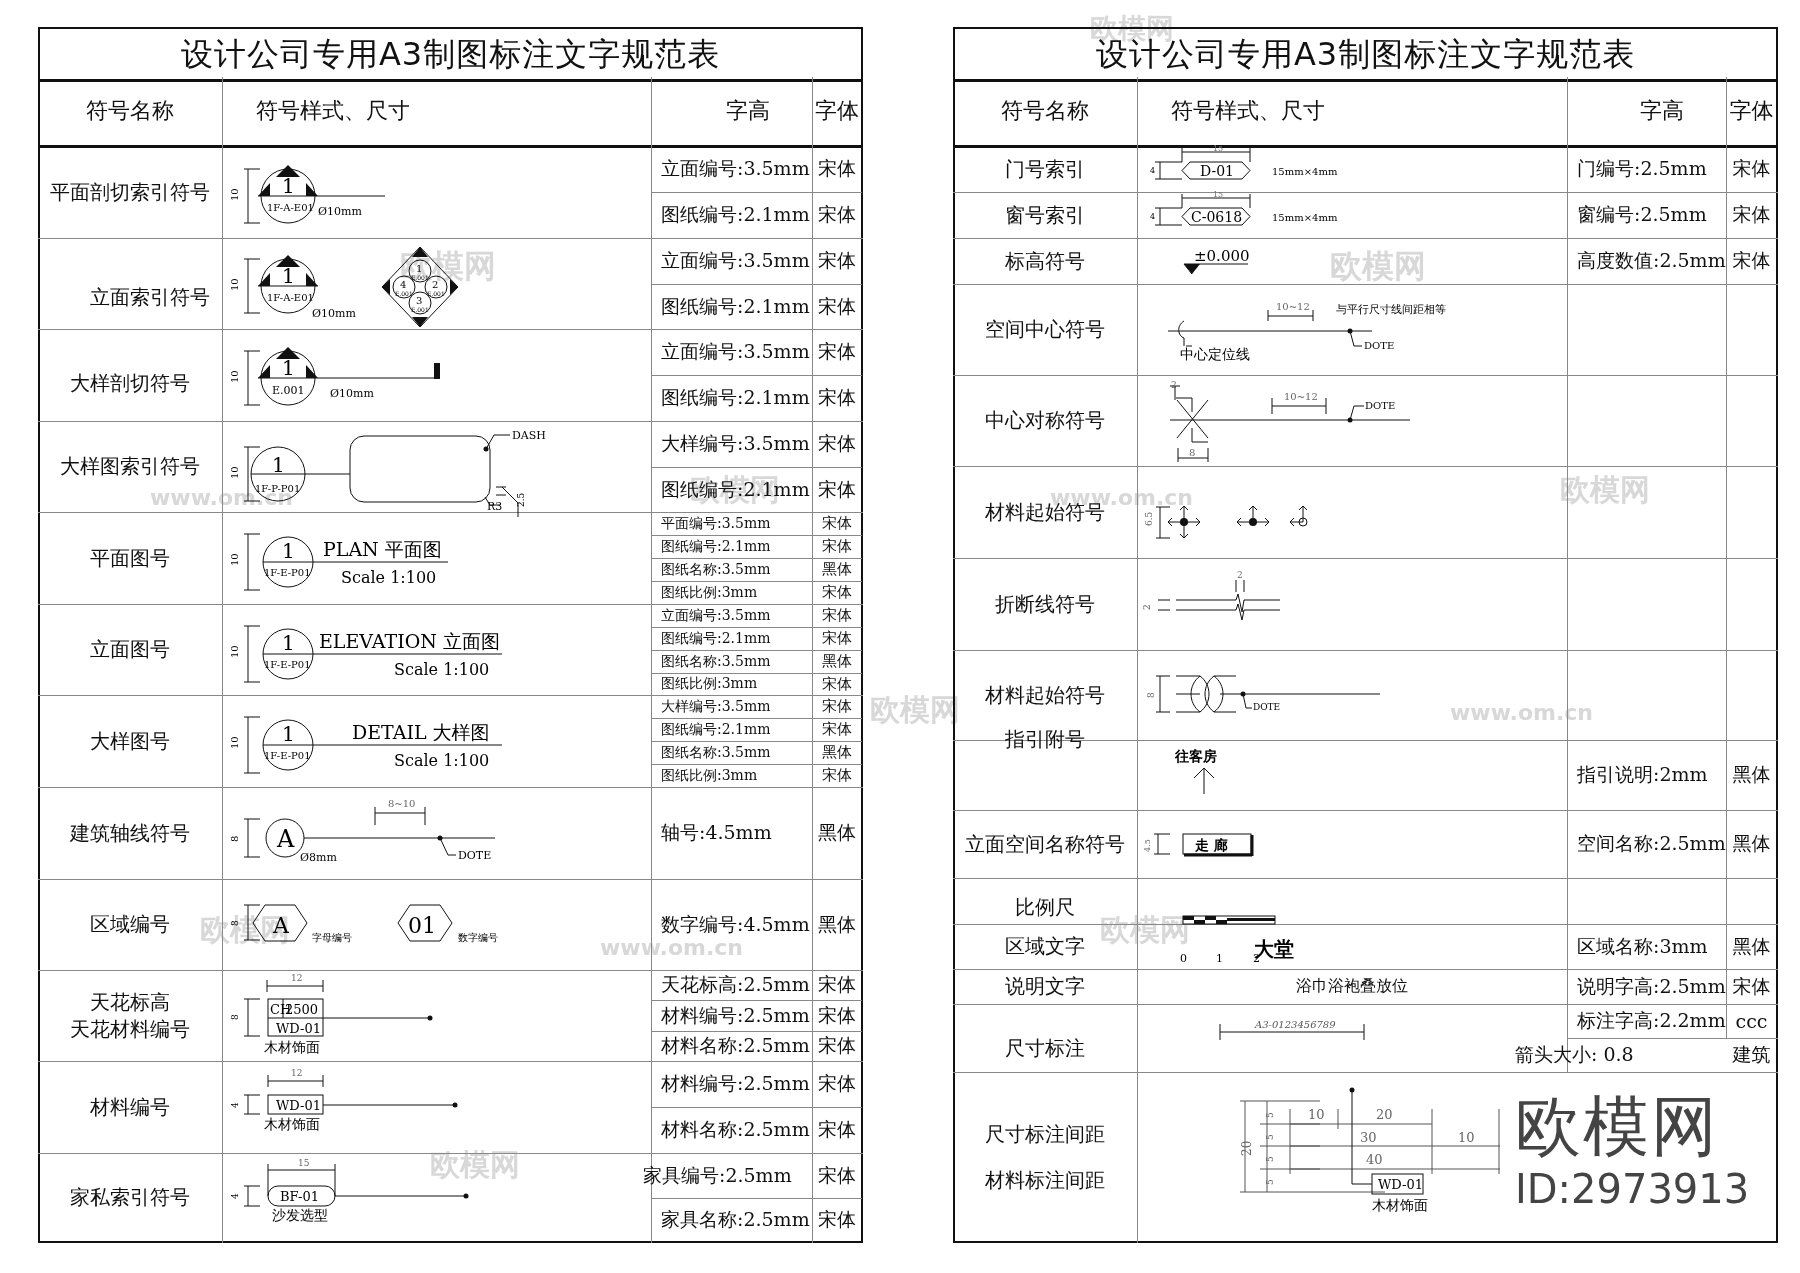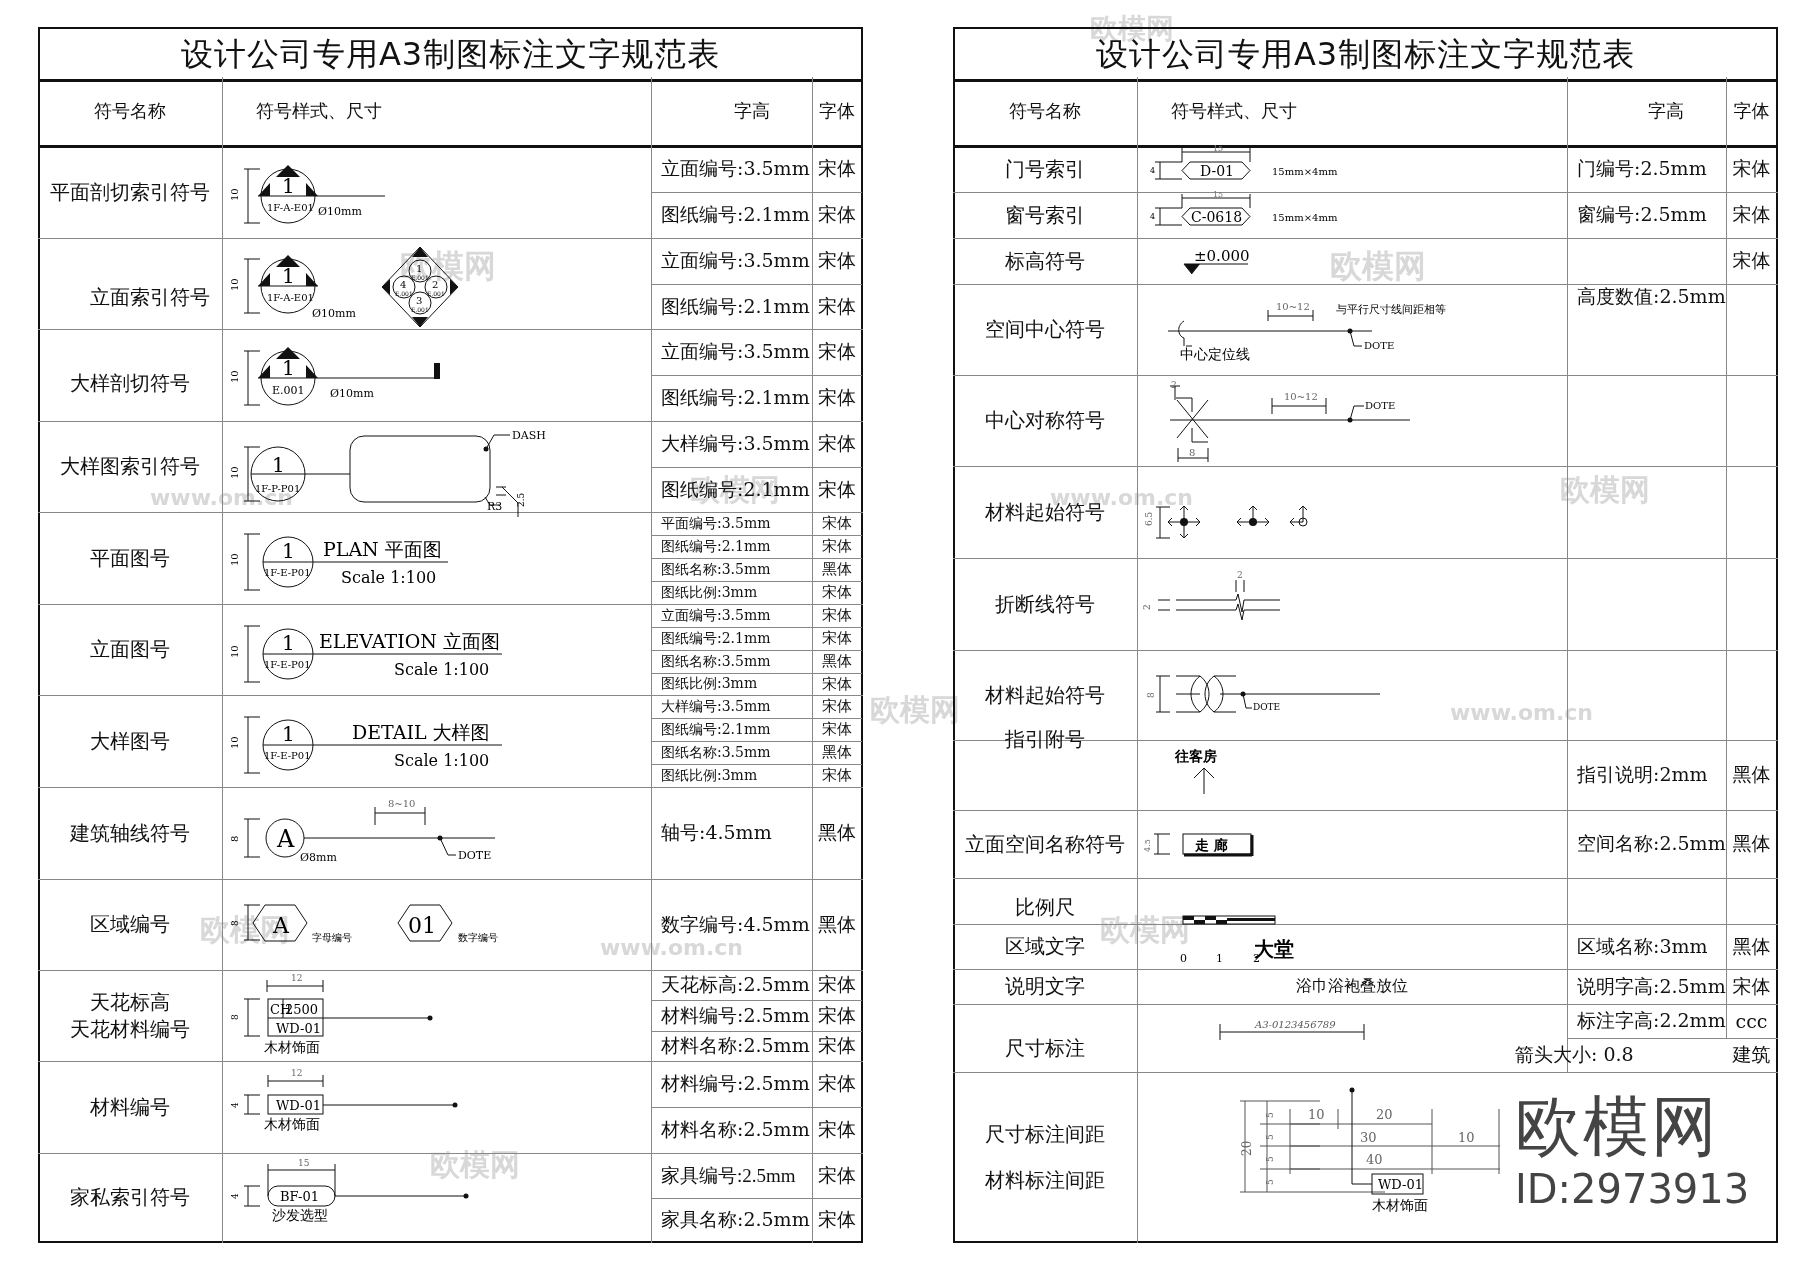--- a/index.html
+++ b/index.html
@@ -4,21 +4,21 @@
 <style>
   html,body{margin:0;padding:0;background:#fff;}
   body{width:1800px;height:1273px;position:relative;overflow:hidden;font-family:"DejaVu Serif","Liberation Serif",serif;color:#111;}
   .wm{position:absolute;color:#d8d8d8;font-family:"DejaVu Sans",sans-serif;font-weight:bold;pointer-events:none;}
   .sheet{position:absolute;border:2px solid #111;box-sizing:border-box;background:transparent;}
   .title{position:absolute;left:0;right:0;top:0;height:50px;border-bottom:3px solid #111;font-family:"DejaVu Sans",sans-serif;font-size:32px;text-align:center;line-height:50px;letter-spacing:1px;}
   .hline{position:absolute;height:0;border-top:1px solid #888;}
   .hline.thick{border-top:3px solid #111;}
   .vline{position:absolute;width:0;border-left:1px solid #888;}
   .cell{position:absolute;display:flex;align-items:center;justify-content:center;text-align:center;box-sizing:border-box;}
-  .hdr{font-family:"DejaVu Sans",sans-serif;font-size:18px;}
+  .hdr{font-family:"DejaVu Sans",sans-serif;font-size:22px;}
   .name{font-size:20px;line-height:1.35;}
   .spec{font-size:19px;justify-content:flex-start;padding-left:10px;white-space:nowrap;}
   .spec.sm{font-size:14px;}
   .font{font-size:19px;}
   .font.sm{font-size:15px;}
   .font.hei{font-family:"DejaVu Sans",sans-serif;font-weight:normal;text-align:right;}
   .sym{position:absolute;}
   .sym svg{display:block;overflow:visible;}
   svg text{font-family:"DejaVu Serif","Liberation Serif",serif;}
   .brand{position:absolute;font-family:"DejaVu Sans",sans-serif;color:#444;}
@@ -156,21 +156,21 @@
 <div class="cell spec" style="left:651px;top:1000px;width:161px;height:31px;">材料编号:2.5mm</div>
 <div class="cell font" style="left:812px;top:1000px;width:50px;height:31px;">宋体</div>
 <div class="cell spec" style="left:651px;top:1031px;width:161px;height:30px;">材料名称:2.5mm</div>
 <div class="cell font" style="left:812px;top:1031px;width:50px;height:30px;">宋体</div>
 
 <div class="cell spec" style="left:651px;top:1061px;width:161px;height:46px;">材料编号:2.5mm</div>
 <div class="cell font" style="left:812px;top:1061px;width:50px;height:46px;">宋体</div>
 <div class="cell spec" style="left:651px;top:1107px;width:161px;height:46px;">材料名称:2.5mm</div>
 <div class="cell font" style="left:812px;top:1107px;width:50px;height:46px;">宋体</div>
 
-<div class="cell spec" style="left:651px;top:1153px;width:161px;height:45px;font-family:Liberation Serif, serif;">家具编号:2.5mm</div>
+<div class="cell spec" style="left:633px;top:1153px;width:161px;height:45px;">家具编号:2.5mm</div>
 <div class="cell font" style="left:812px;top:1153px;width:50px;height:45px;">宋体</div>
 <div class="cell spec" style="left:651px;top:1198px;width:161px;height:44px;">家具名称:2.5mm</div>
 <div class="cell font" style="left:812px;top:1198px;width:50px;height:44px;">宋体</div>
 
 <div class="sym" style="left:230px;top:155px;">
   <svg width="420" height="80">
     <g stroke="#111" fill="none" stroke-width="1">
       <line x1="14" y1="14" x2="30" y2="14"></line>
         <line x1="14" y1="68" x2="30" y2="68"></line>
         <line x1="18" y1="14" x2="18" y2="68"></line>
@@ -466,21 +466,21 @@
 <div class="cell name" style="left:953px;top:924px;width:184px;height:45px;">区域文字</div>
 <div class="cell name" style="left:953px;top:969px;width:184px;height:35px;">说明文字</div>
 <div class="cell name" style="left:953px;top:1004px;width:184px;height:68px;padding-top:20px;">尺寸标注</div>
 <div class="cell name" style="left:953px;top:1072px;width:184px;height:170px;white-space:pre-line;line-height:2.3;">尺寸标注间距
 材料标注间距</div>
 
 <div class="cell spec" style="left:1567px;top:146px;width:159px;height:46px;">门编号:2.5mm</div>
 <div class="cell font" style="left:1726px;top:146px;width:51px;height:46px;">宋体</div>
 <div class="cell spec" style="left:1567px;top:192px;width:159px;height:46px;">窗编号:2.5mm</div>
 <div class="cell font" style="left:1726px;top:192px;width:51px;height:46px;">宋体</div>
-<div class="cell spec" style="left:1567px;top:238px;width:159px;height:46px;margin-top:36px;">高度数值:2.5mm</div>
+<div class="cell spec" style="left:1567px;top:238px;width:159px;height:46px;">高度数值:2.5mm</div>
 <div class="cell font" style="left:1726px;top:238px;width:51px;height:46px;">宋体</div>
 <div class="cell spec" style="left:1567px;top:740px;width:159px;height:70px;">指引说明:2mm</div>
 <div class="cell font hei" style="left:1726px;top:740px;width:51px;height:70px;">黑体</div>
 <div class="cell spec" style="left:1567px;top:810px;width:159px;height:68px;">空间名称:2.5mm</div>
 <div class="cell font hei" style="left:1726px;top:810px;width:51px;height:68px;">黑体</div>
 <div class="cell spec" style="left:1567px;top:924px;width:159px;height:45px;">区域名称:3mm</div>
 <div class="cell font hei" style="left:1726px;top:924px;width:51px;height:45px;">黑体</div>
 <div class="cell spec" style="left:1567px;top:969px;width:159px;height:35px;">说明字高:2.5mm</div>
 <div class="cell font" style="left:1726px;top:969px;width:51px;height:35px;">宋体</div>
 <div class="cell spec" style="left:1567px;top:1004px;width:159px;height:34px;">标注字高:2.2mm</div>

